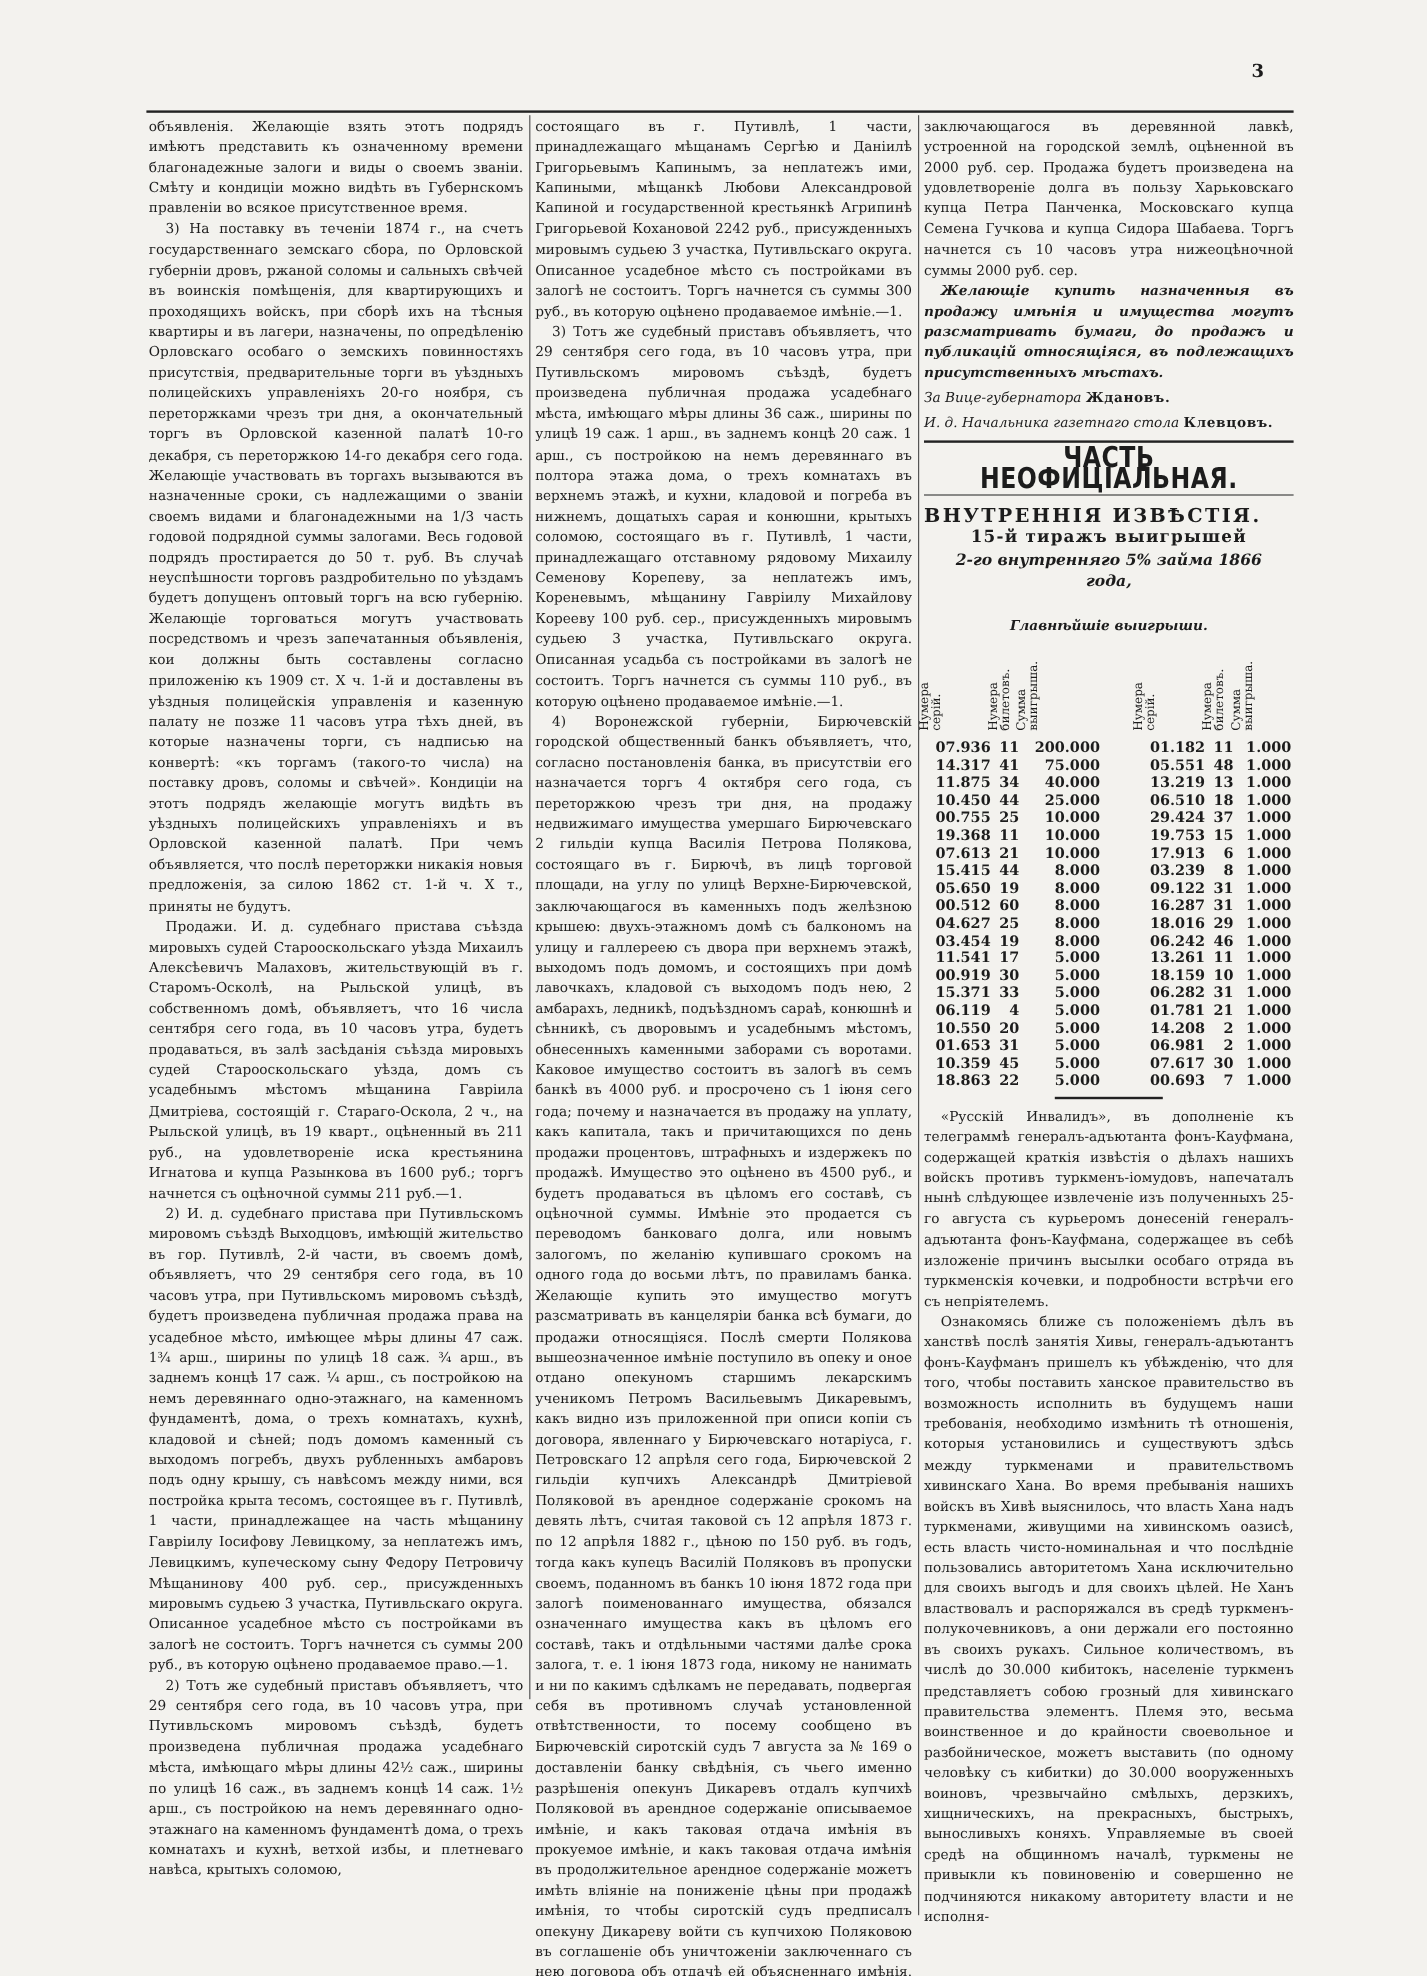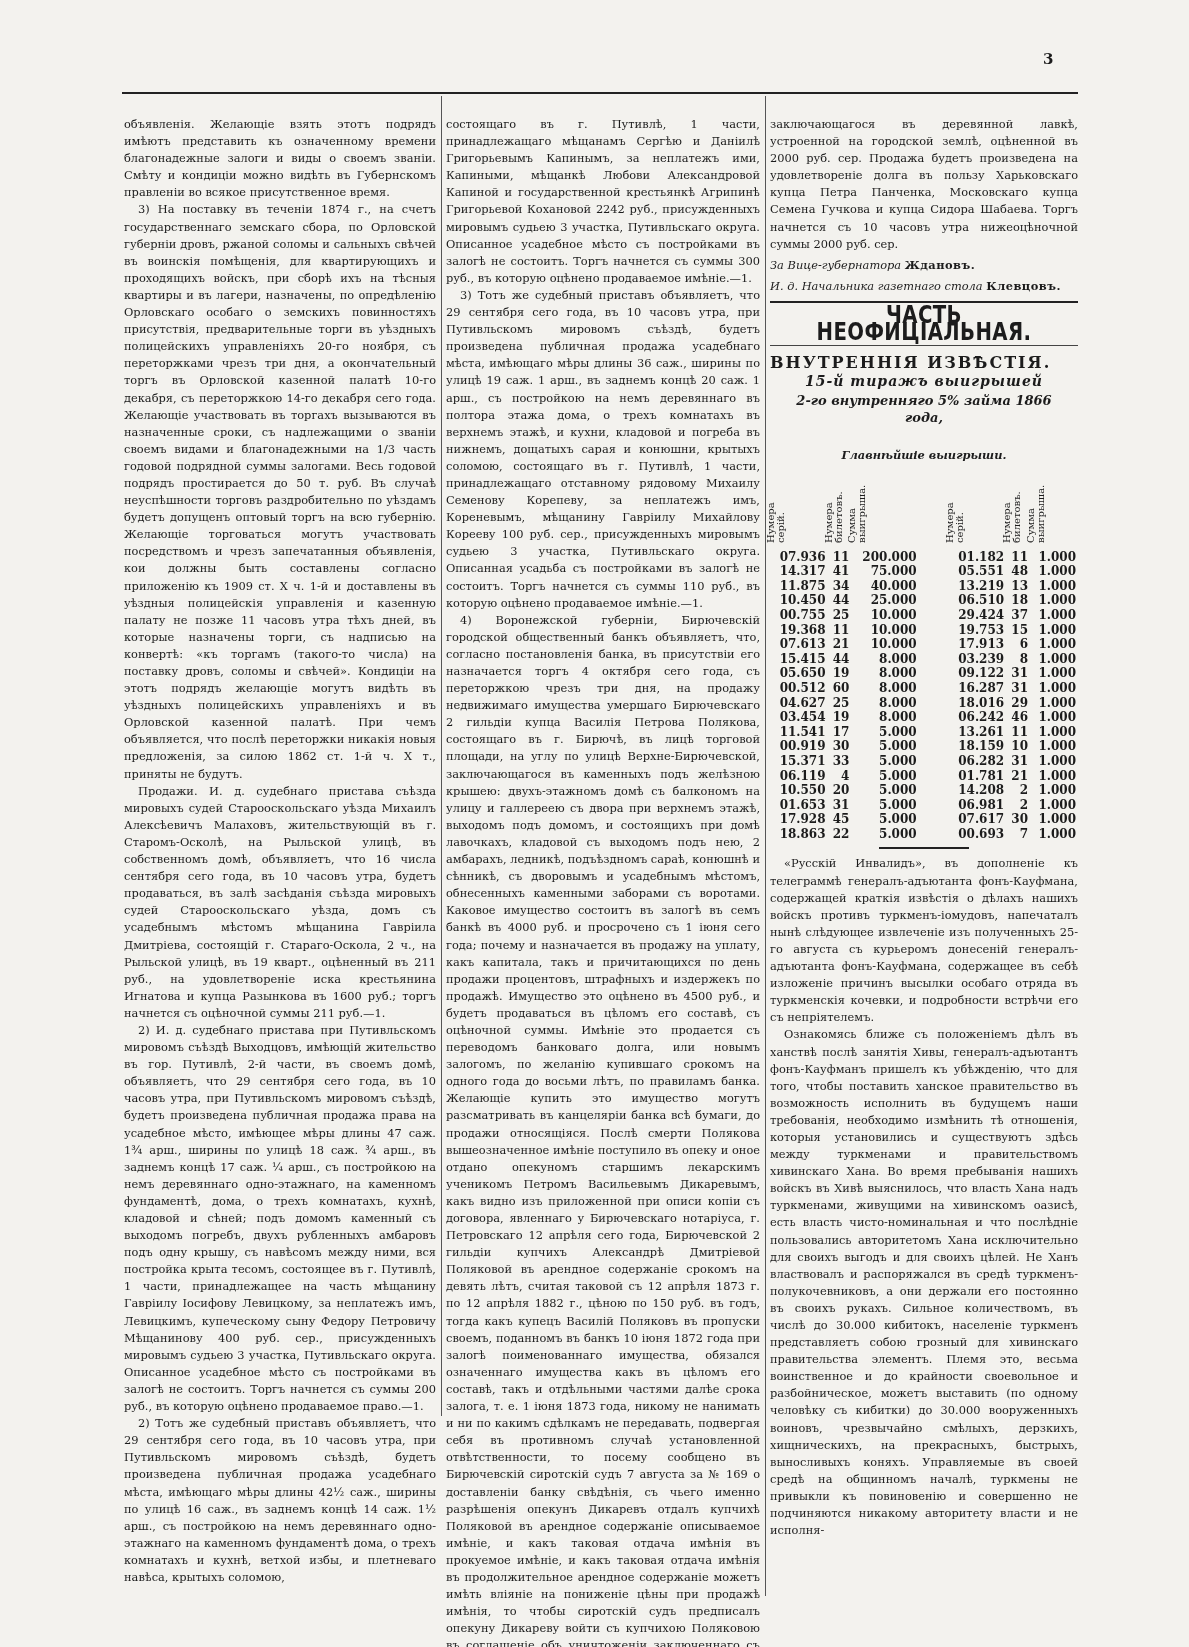--- a/index.html
+++ b/index.html
@@ -1,36 +1,36 @@
 <!DOCTYPE html>
 <html><head>
 <meta charset="utf-8">
 <style>
   html,body{margin:0;padding:0;}
   body{width:1189px;height:1647px;background:#f3f2ee;position:relative;overflow:hidden;
        font-family:"DejaVu Serif","Liberation Serif",serif;color:#1c1c1c;}
   .page-num{position:absolute;left:1043px;top:50px;font-size:15px;font-weight:bold;}
   .top-rule{position:absolute;left:122px;top:92px;width:956px;height:2px;background:#222;}
-  .col{position:absolute;top:116px;font-size:11.4px;line-height:17.1px;text-align:justify;}
+  .col{position:absolute;top:97px;font-size:11.4px;line-height:17.1px;text-align:justify;}
   .col p{margin:0;text-indent:14px;}
   .col p.noind{text-indent:0;}
   .c1{left:124px;width:312px;}
   .c2{left:446px;width:314px;}
   .c3{left:770px;width:308px;}
   .vrule{position:absolute;top:96px;width:1px;background:#555;}
   .it{font-style:italic;}
   .b{font-weight:bold;}
   .sig{font-style:italic;margin:4px 0 0 0 !important;text-indent:0 !important;}
   .sig b{font-style:normal;letter-spacing:.5px;}
   .rule-thick{height:2px;background:#222;margin:6px 0 4px;}
   .rule-thin{height:1px;background:#444;margin:2px 0 8px;}
   .part-title{text-align:center;font-family:"DejaVu Sans","Liberation Sans",sans-serif;
       font-weight:bold;font-size:24px;letter-spacing:.5px;transform:scaleX(.82);margin:4px 0;}
   .news-title{font-weight:bold;font-size:16px;letter-spacing:2px;margin:4px 0 2px;}
-  .draw-title{text-align:center;font-weight:bold;font-size:14px;letter-spacing:1px;margin:2px 0;font-style:italic;}
+  .draw-title{text-align:center;font-weight:bold;font-size:14px;letter-spacing:1px;margin:2px 0;}
   .loan-title{text-align:center;font-style:italic;font-weight:bold;font-size:13px;margin:2px 14px;}
   .tbl-caption{text-align:center;font-style:italic;font-weight:bold;margin:20px 0;}
   table.lot{border-collapse:collapse;width:100%;font-size:12px;line-height:14.6px;font-weight:bold;}
   table.lot th{height:66px;vertical-align:bottom;font-weight:normal;font-size:10px;padding:0;}
   table.lot th span{display:inline-block;transform:rotate(-90deg);white-space:pre;line-height:10px;
       transform-origin:center;width:12px;}
   table.lot td{padding:0 2px;text-align:right;}
   table.lot td.gap{width:26px;}
   .short-rule{width:90px;height:2px;background:#222;margin:6px auto;}
 </style>
@@ -52,20 +52,21 @@
 
 <div class="col c2">
   <p class="noind">состоящаго въ г. Путивлѣ, 1 части, принадлежащаго мѣщанамъ Сергѣю и Даніилѣ Григорьевымъ Капинымъ, за неплатежъ ими, Капиными, мѣщанкѣ Любови Александровой Капиной и государственной крестьянкѣ Агрипинѣ Григорьевой Кохановой 2242 руб., присужденныхъ мировымъ судьею 3 участка, Путивльскаго округа. Описанное усадебное мѣсто съ постройками въ залогѣ не состоитъ. Торгъ начнется съ суммы 300 руб., въ которую оцѣнено продаваемое имѣніе.—1.</p>
   <p>3) Тотъ же судебный приставъ объявляетъ, что 29 сентября сего года, въ 10 часовъ утра, при Путивльскомъ мировомъ съѣздѣ, будетъ произведена публичная продажа усадебнаго мѣста, имѣющаго мѣры длины 36 саж., ширины по улицѣ 19 саж. 1 арш., въ заднемъ концѣ 20 саж. 1 арш., съ постройкою на немъ деревяннаго въ полтора этажа дома, о трехъ комнатахъ въ верхнемъ этажѣ, и кухни, кладовой и погреба въ нижнемъ, дощатыхъ сарая и конюшни, крытыхъ соломою, состоящаго въ г. Путивлѣ, 1 части, принадлежащаго отставному рядовому Михаилу Семенову Корепеву, за неплатежъ имъ, Кореневымъ, мѣщанину Гавріилу Михайлову Корееву 100 руб. сер., присужденныхъ мировымъ судьею 3 участка, Путивльскаго округа. Описанная усадьба съ постройками въ залогѣ не состоитъ. Торгъ начнется съ суммы 110 руб., въ которую оцѣнено продаваемое имѣніе.—1.</p>
   <p>4) Воронежской губерніи, Бирючевскій городской общественный банкъ объявляетъ, что, согласно постановленія банка, въ присутствіи его назначается торгъ 4 октября сего года, съ переторжкою чрезъ три дня, на продажу недвижимаго имущества умершаго Бирючевскаго 2 гильдіи купца Василія Петрова Полякова, состоящаго въ г. Бирючѣ, въ лицѣ торговой площади, на углу по улицѣ Верхне-Бирючевской, заключающагося въ каменныхъ подъ желѣзною крышею: двухъ-этажномъ домѣ съ балкономъ на улицу и галлереею съ двора при верхнемъ этажѣ, выходомъ подъ домомъ, и состоящихъ при домѣ лавочкахъ, кладовой съ выходомъ подъ нею, 2 амбарахъ, ледникѣ, подъѣздномъ сараѣ, конюшнѣ и сѣнникѣ, съ дворовымъ и усадебнымъ мѣстомъ, обнесенныхъ каменными заборами съ воротами. Каковое имущество состоитъ въ залогѣ въ семъ банкѣ въ 4000 руб. и просрочено съ 1 іюня сего года; почему и назначается въ продажу на уплату, какъ капитала, такъ и причитающихся по день продажи процентовъ, штрафныхъ и издержекъ по продажѣ. Имущество это оцѣнено въ 4500 руб., и будетъ продаваться въ цѣломъ его составѣ, съ оцѣночной суммы. Имѣніе это продается съ переводомъ банковаго долга, или новымъ залогомъ, по желанію купившаго срокомъ на одного года до восьми лѣтъ, по правиламъ банка. Желающіе купить это имущество могутъ разсматривать въ канцеляріи банка всѣ бумаги, до продажи относящіяся. Послѣ смерти Полякова вышеозначенное имѣніе поступило въ опеку и оное отдано опекуномъ старшимъ лекарскимъ ученикомъ Петромъ Васильевымъ Дикаревымъ, какъ видно изъ приложенной при описи копіи съ договора, явленнаго у Бирючевскаго нотаріуса, г. Петровскаго 12 апрѣля сего года, Бирючевской 2 гильдіи купчихъ Александрѣ Дмитріевой Поляковой въ арендное содержаніе срокомъ на девять лѣтъ, считая таковой съ 12 апрѣля 1873 г. по 12 апрѣля 1882 г., цѣною по 150 руб. въ годъ, тогда какъ купецъ Василій Поляковъ въ пропуски своемъ, поданномъ въ банкъ 10 іюня 1872 года при залогѣ поименованнаго имущества, обязался означеннаго имущества какъ въ цѣломъ его составѣ, такъ и отдѣльными частями далѣе срока залога, т. е. 1 іюня 1873 года, никому не нанимать и ни по какимъ сдѣлкамъ не передавать, подвергая себя въ противномъ случаѣ установленной отвѣтственности, то посему сообщено въ Бирючевскій сиротскій судъ 7 августа за № 169 о доставленіи банку свѣдѣнія, съ чьего именно разрѣшенія опекунъ Дикаревъ отдалъ купчихѣ Поляковой въ арендное содержаніе описываемое имѣніе, и какъ таковая отдача имѣнія въ прокуемое имѣніе, и какъ таковая отдача имѣнія въ продолжительное арендное содержаніе можетъ имѣть вліяніе на пониженіе цѣны при продажѣ имѣнія, то чтобы сиротскій судъ предписалъ опекуну Дикареву войти съ купчихою Поляковою въ соглашеніе объ уничтоженіи заключеннаго съ нею договора объ отдачѣ ей объясненнаго имѣнія. 3—1.</p>
 
 </div>
 
 <div class="col c3">
   <p class="noind">заключающагося въ деревянной лавкѣ, устроенной на городской землѣ, оцѣненной въ 2000 руб. сер. Продажа будетъ произведена на удовлетвореніе долга въ пользу Харьковскаго купца Петра Панченка, Московскаго купца Семена Гучкова и купца Сидора Шабаева. Торгъ начнется съ 10 часовъ утра нижеоцѣночной суммы 2000 руб. сер.</p>
+  <p class="it b">Желающіе купить назначенныя въ продажу имѣнія и имущества могутъ разсматривать бумаги, до продажъ и публикацій относящіяся, въ подлежащихъ присутственныхъ мѣстахъ.</p>
   <p class="sig">
     <span>За Вице-губернатора</span>
     <b>Ждановъ.</b>
   </p>
   <p class="sig">
     <span>И. д. Начальника газетнаго стола</span>
     <b>Клевцовъ.</b>
   </p>
   <div class="rule-thick"></div>
   <div class="part-title">ЧАСТЬ НЕОФИЦІАЛЬНАЯ.</div>
@@ -249,21 +250,21 @@
         <tr>
           <td>01.653</td>
           <td>31</td>
           <td>5.000</td>
           <td class="gap"></td>
           <td>06.981</td>
           <td>2</td>
           <td>1.000</td>
         </tr>
         <tr>
-          <td>17.928</td>
+          <td>10.359</td>
           <td>45</td>
           <td>5.000</td>
           <td class="gap"></td>
           <td>07.617</td>
           <td>30</td>
           <td>1.000</td>
         </tr>
         <tr>
           <td>18.863</td>
           <td>22</td>

